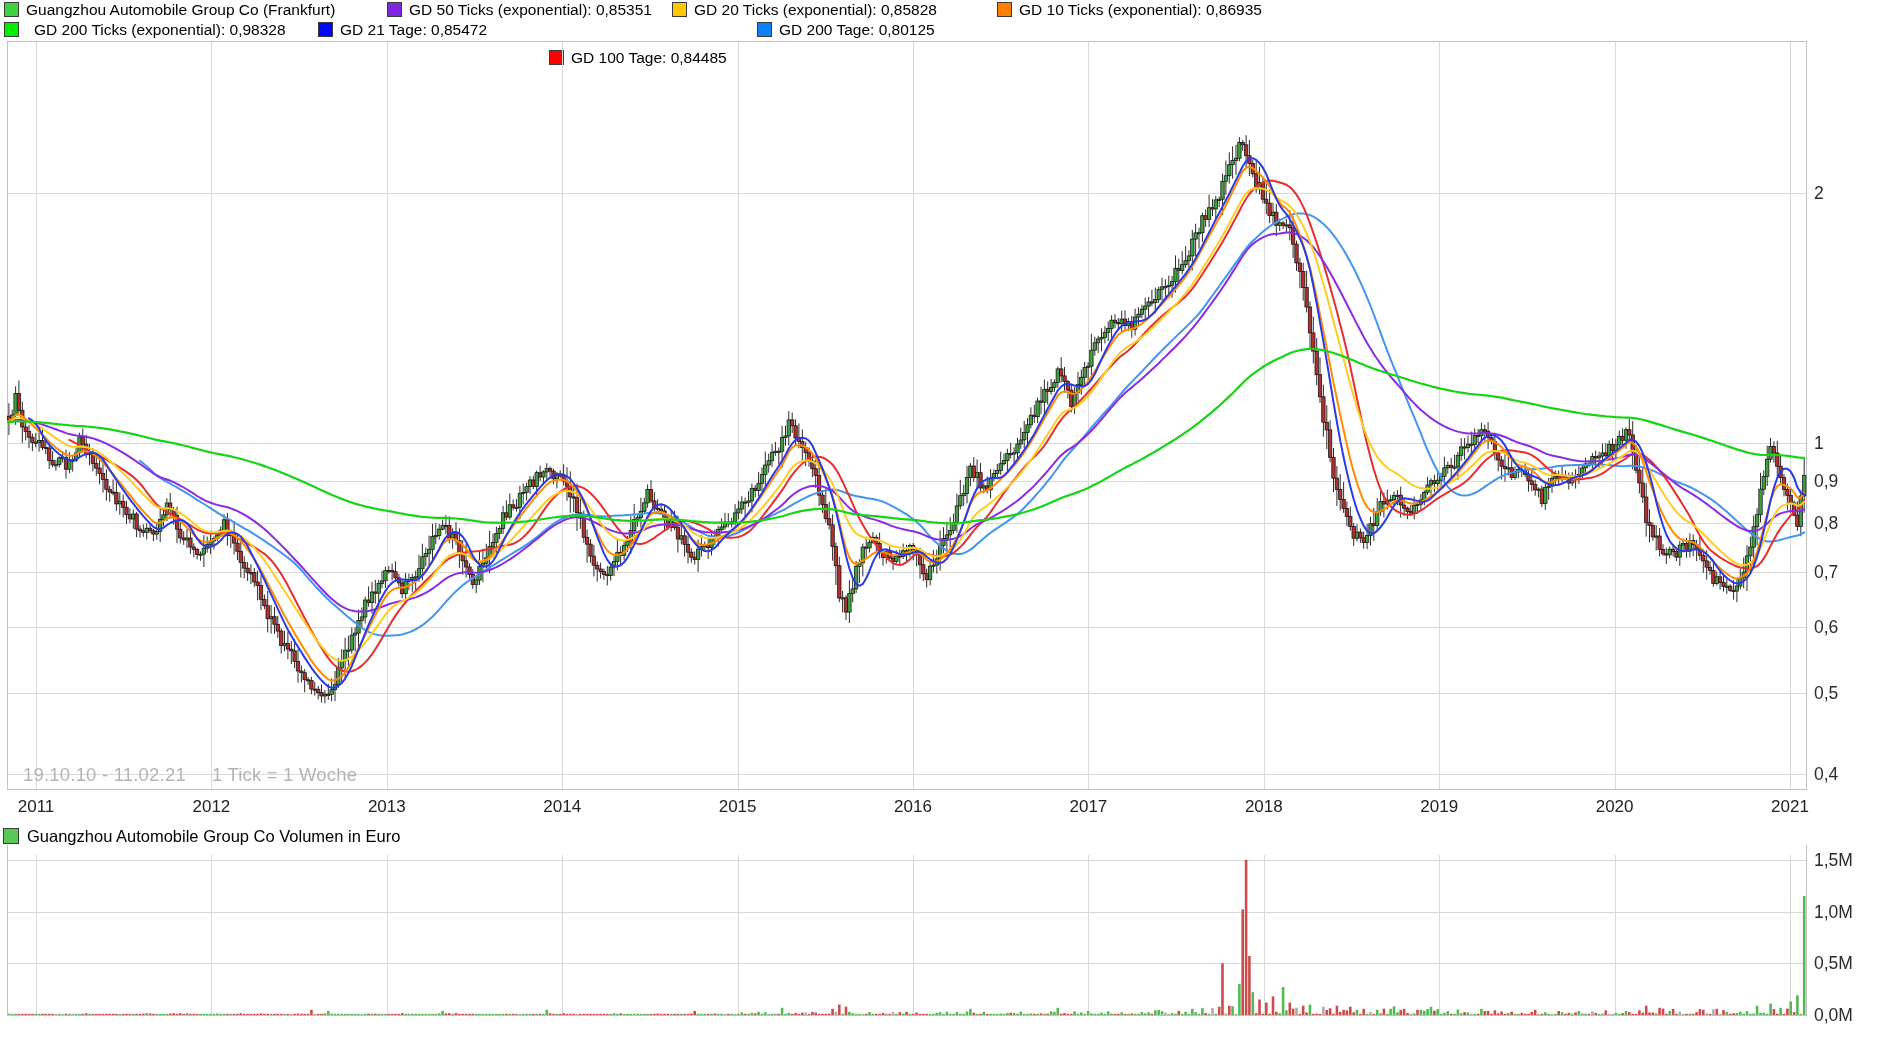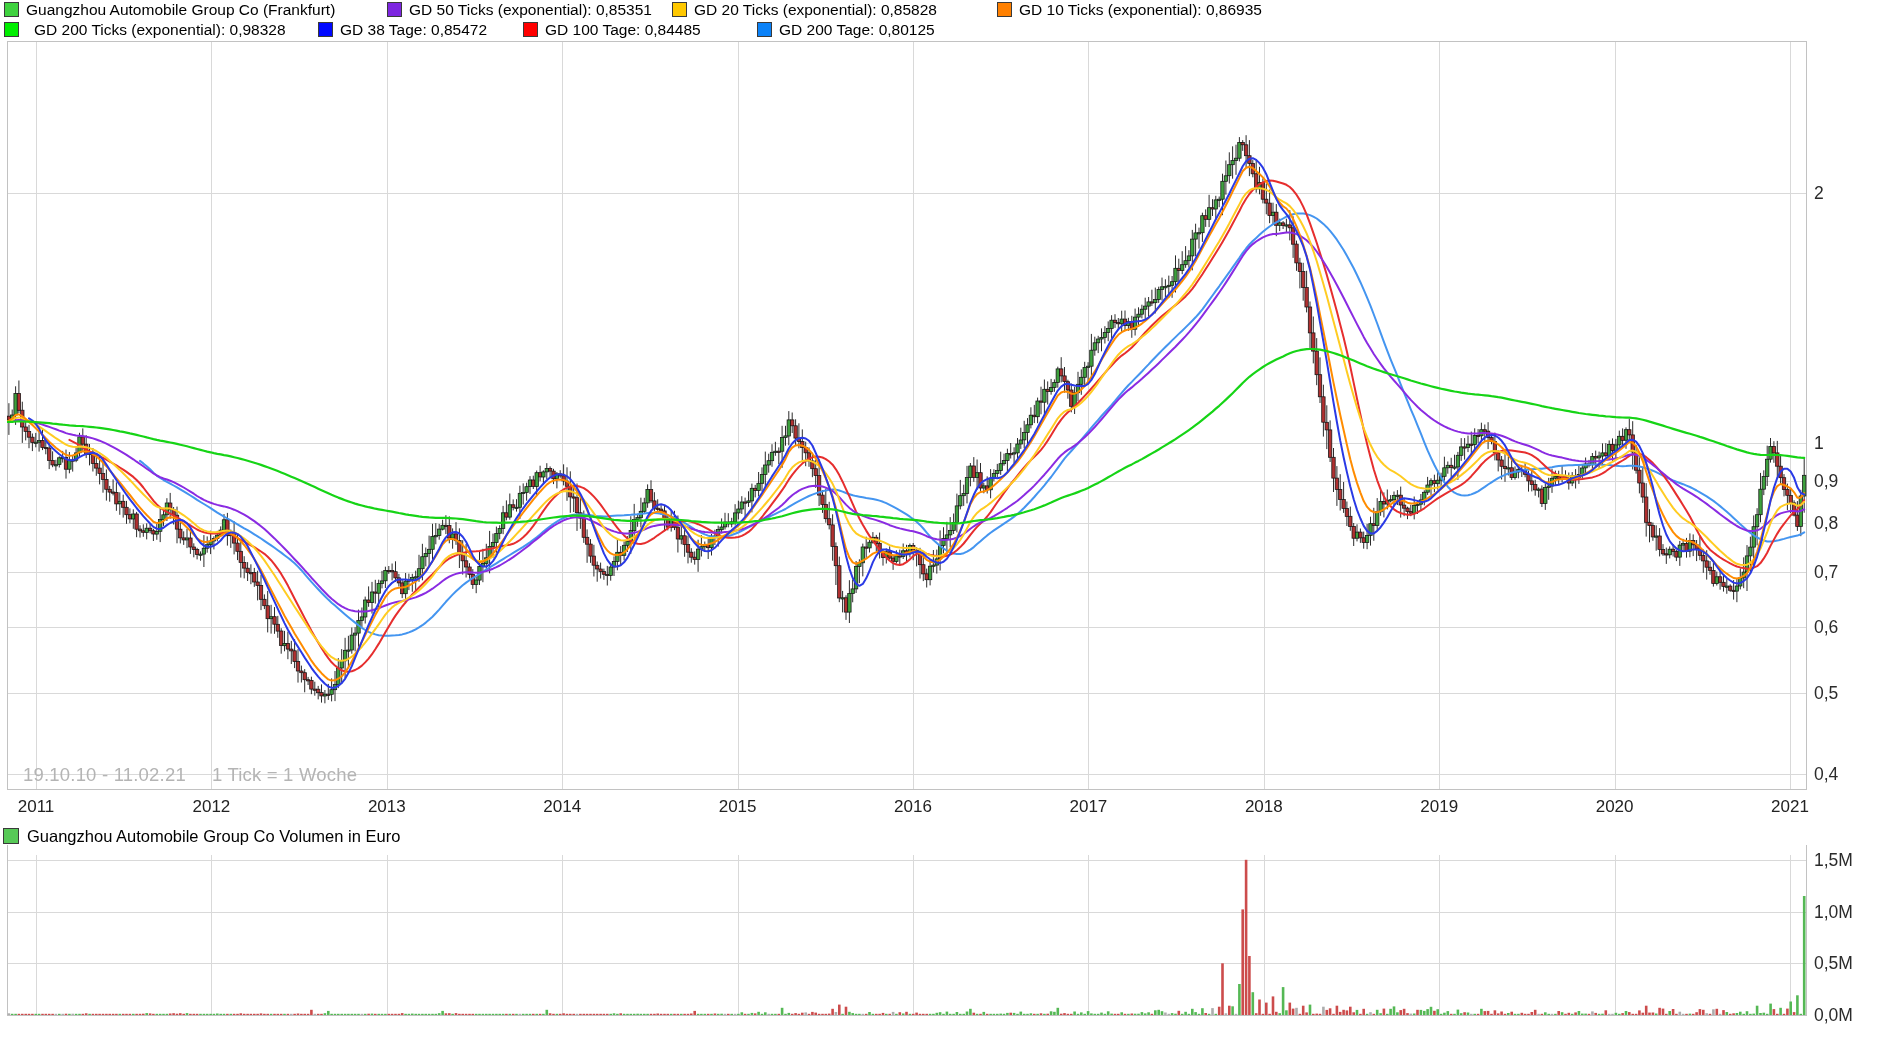--- a/index.html
+++ b/index.html
@@ -41,23 +41,23 @@
         <span class="lbl">GD 10 Ticks (exponential): 0,86935</span>
       </div>
     </div>
   <div class="legend" id="legendRow2" style="top:20px">
       <div class="legend-item" style="left: 4px; gap: 8px;">
         <span class="sq" style="background: rgb(0, 238, 0);"></span>
         <span class="lbl">GD 200 Ticks (exponential): 0,98328</span>
       </div>
       <div class="legend-item" style="left: 318px;">
         <span class="sq" style="background: rgb(0, 8, 255);"></span>
-        <span class="lbl">GD 38 Tage: 0,85472</span>
+        <span class="lbl">GD 21 Tage: 0,85472</span>
       </div>
-      <div class="legend-item" style="left: 523px;">
+      <div class="legend-item" style="left: 549px; margin-top: 28px;">
         <span class="sq" style="background: rgb(255, 0, 0);"></span>
         <span class="lbl">GD 100 Tage: 0,84485</span>
       </div>
       <div class="legend-item" style="left: 757px;">
         <span class="sq" style="background: rgb(11, 130, 248);"></span>
         <span class="lbl">GD 200 Tage: 0,80125</span>
       </div>
     </div>
 
   <svg id="chart" width="1880" height="1037">

